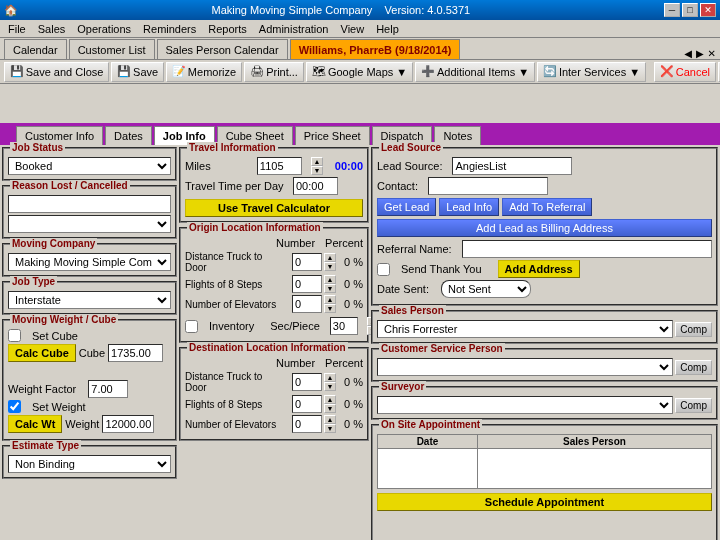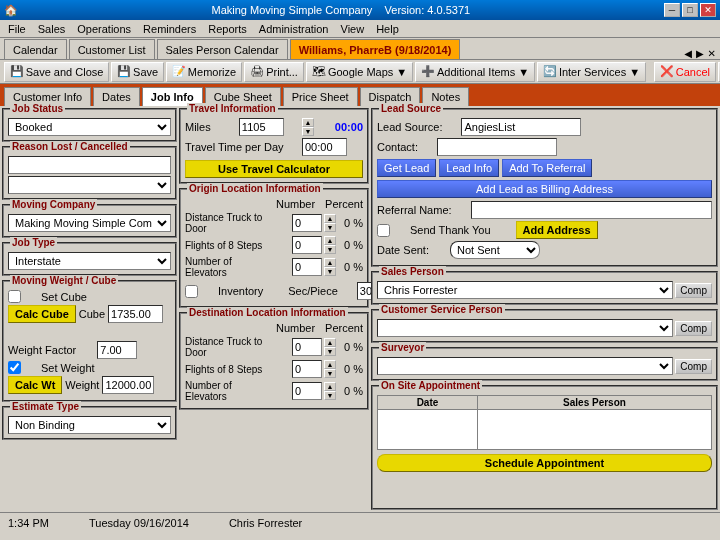--- a/index.html
+++ b/index.html
@@ -21,21 +21,21 @@
     .tab { padding: 2px 8px; border: 1px solid #808080; border-bottom: none; background: #d4d0c8; cursor: pointer; margin-right: 2px; height: 20px; display: flex; align-items: center; font-size: 11px; }
     .tab.active { background: #fff; font-weight: bold; color: #800000; }
     .tab.orange { background: #ffa500; }
     
     
     .toolbar { background: #d4d0c8; border-bottom: 1px solid #808080; height: 24px; display: flex; align-items: center; padding: 2px 4px; gap: 2px; }
     .toolbar-btn { background: linear-gradient(to bottom, #eeeeee, #d4d0c8); border: 1px outset #fff; padding: 1px 5px; cursor: pointer; display: flex; align-items: center; gap: 2px; font-size: 11px; height: 20px; white-space: nowrap; }
     .toolbar-sep { width: 1px; background: #808080; height: 18px; margin: 0 2px; }
     
     
-    .subtab-bar { background: #c2410c; display: flex; align-items: flex-end; padding: 2px 4px 0; height: 22px; }
+    .subtab-bar { background: #a21caf; display: flex; align-items: flex-end; padding: 2px 16px 0; height: 22px; margin-top: 39px; }
     .subtab { padding: 1px 8px; border: 1px solid #808080; border-bottom: none; background: #d4d0c8; cursor: pointer; margin-right: 2px; height: 19px; display: flex; align-items: center; font-size: 11px; }
     .subtab.active { background: #fff; font-weight: bold; }
     
     
     .main { display: flex; height: 406px; background: #d4d0c8; padding: 2px; gap: 2px; }
     
     
     .panel { border: 2px groove #808080; background: #d4d0c8; padding: 4px; position: relative; }
     .panel-title { position: absolute; top: -7px; left: 6px; background: #d4d0c8; padding: 0 2px; color: #800000; font-size: 10px; font-weight: bold; }
     
@@ -47,21 +47,21 @@
     
     
     .right-col { flex: 1; display: flex; flex-direction: column; gap: 4px; }
     
     
     select, input[type="text"], input[type="number"] { 
       background: white; border: 1px inset #808080; height: 18px; font-size: 11px; padding: 0 2px; width: 100%; 
     }
     input[type="checkbox"] { width: auto; margin-right: 3px; }
     
-    .form-row { display: flex; align-items: center; margin-bottom: 2px; gap: 17px; }
+    .form-row { display: flex; align-items: center; margin-bottom: 2px; gap: 8px; }
     
     
     .btn-yellow { background: #e8d800; border: 1px outset #c8b800; padding: 2px 6px; cursor: pointer; font-size: 11px; font-weight: bold; white-space: nowrap; }
     .btn-blue { background: linear-gradient(to bottom, #6080ff, #4060d0); border: 1px outset #4060d0; color: white; padding: 2px 6px; cursor: pointer; font-size: 11px; white-space: nowrap; }
     .spinner-btns { display: flex; flex-direction: column; }
     .spinner-btn { width: 12px; height: 9px; background: #d4d0c8; border: 1px outset #fff; font-size: 7px; cursor: pointer; display: flex; align-items: center; justify-content: center; line-height: 1; }
     
     .blue-text { color: #0000ff; font-weight: bold; }
     
     
@@ -409,21 +409,21 @@
           </tr>
         </thead>
         <tbody>
           <tr>
             <td></td>
             <td></td>
           </tr>
         </tbody>
       </table>
       <div style="margin-top:4px;text-align:center;">
-        <button class="btn-yellow" style="width:100%;border-radius:8px;">Schedule Appointment</button>
+        <button class="btn-yellow" style="width:100%;">Schedule Appointment</button>
       </div>
     </div>
   </div>
 </div>
 
 <div class="status-bar">
   <span>1:34 PM</span>
   <span>Tuesday 09/16/2014</span>
   <span>Chris Forrester</span>
 </div>

